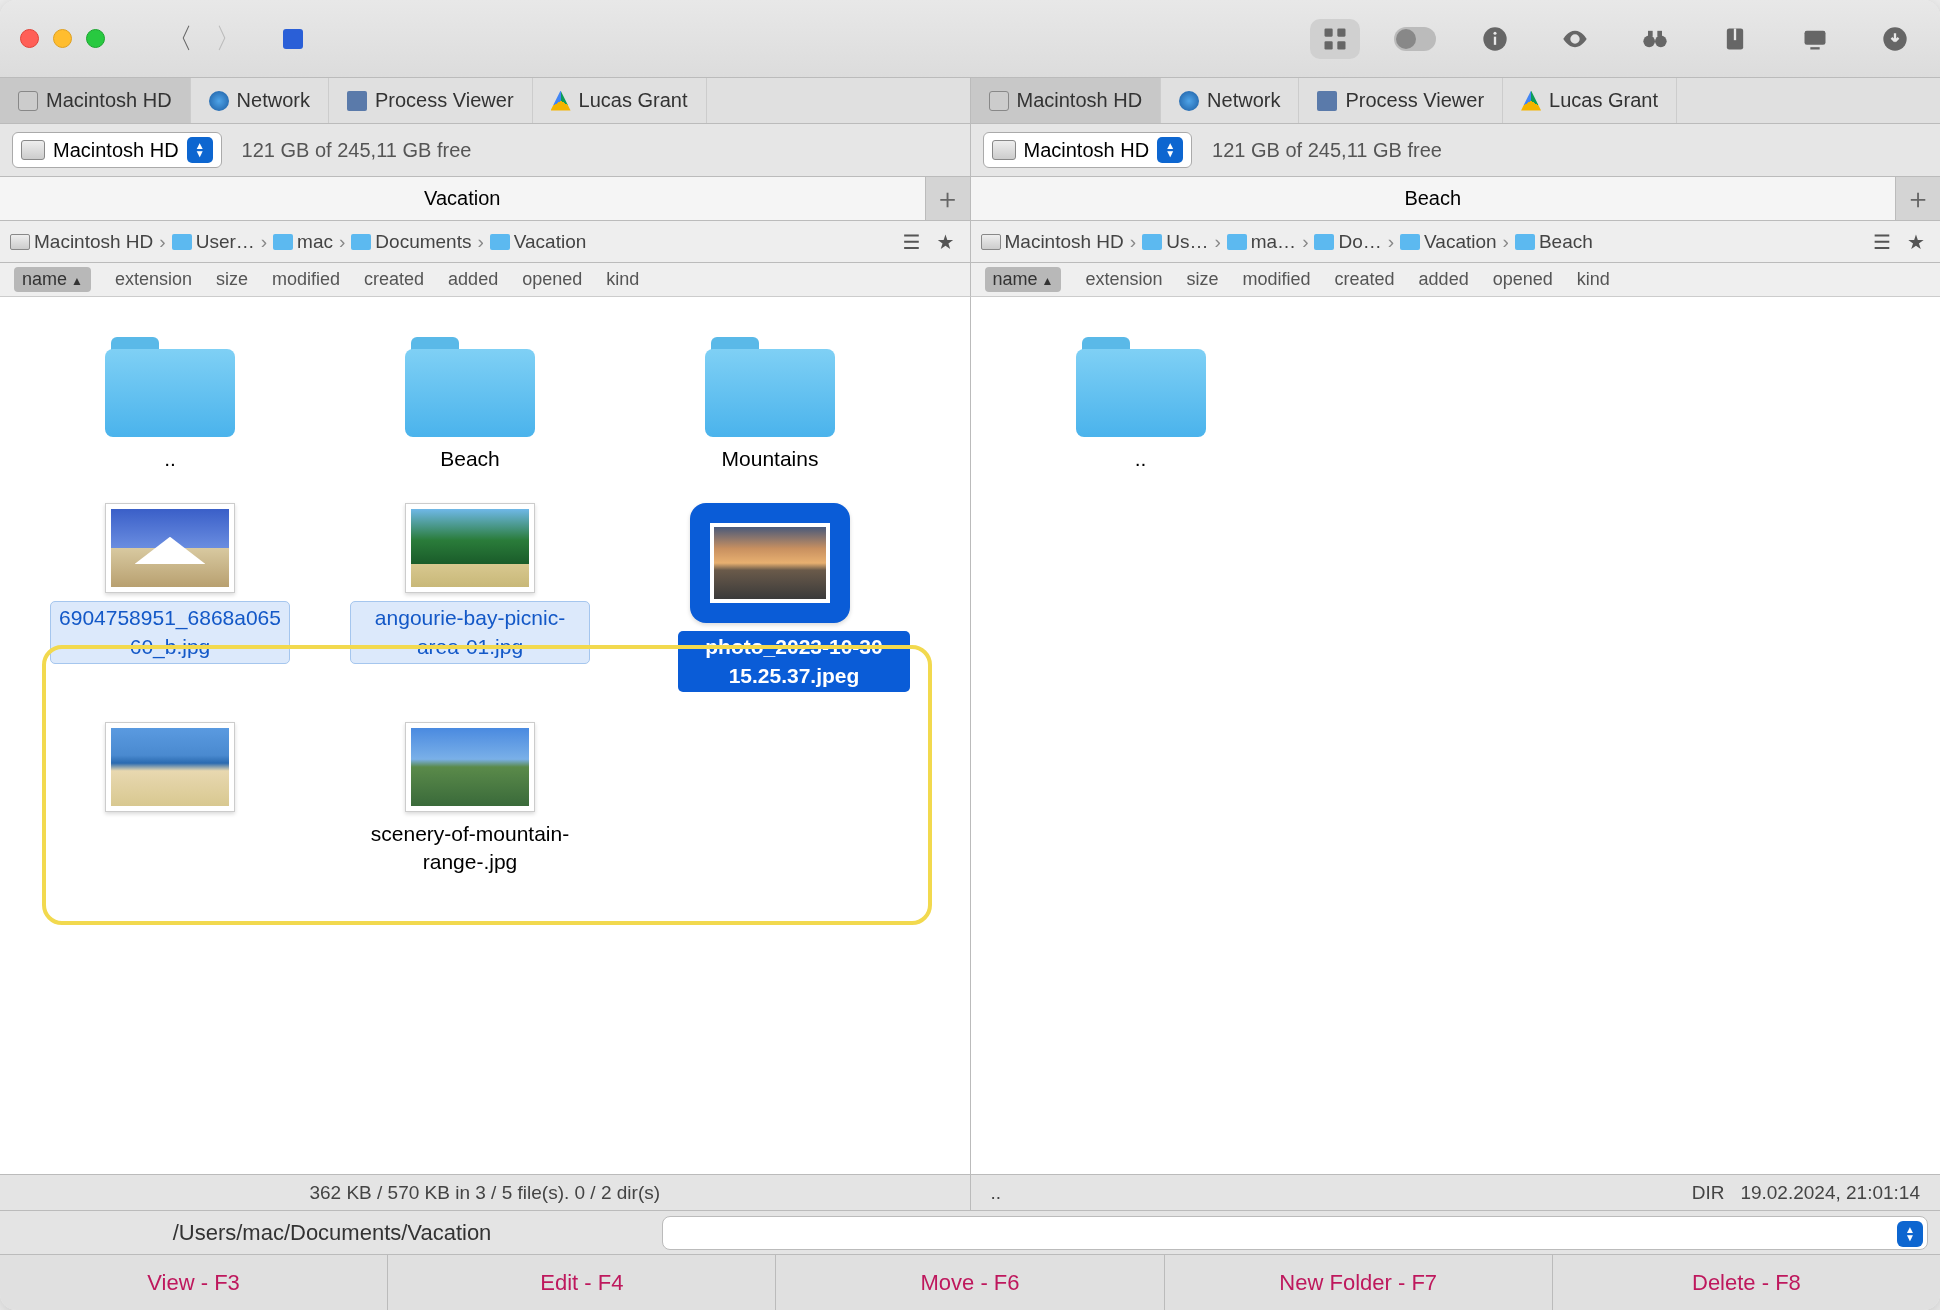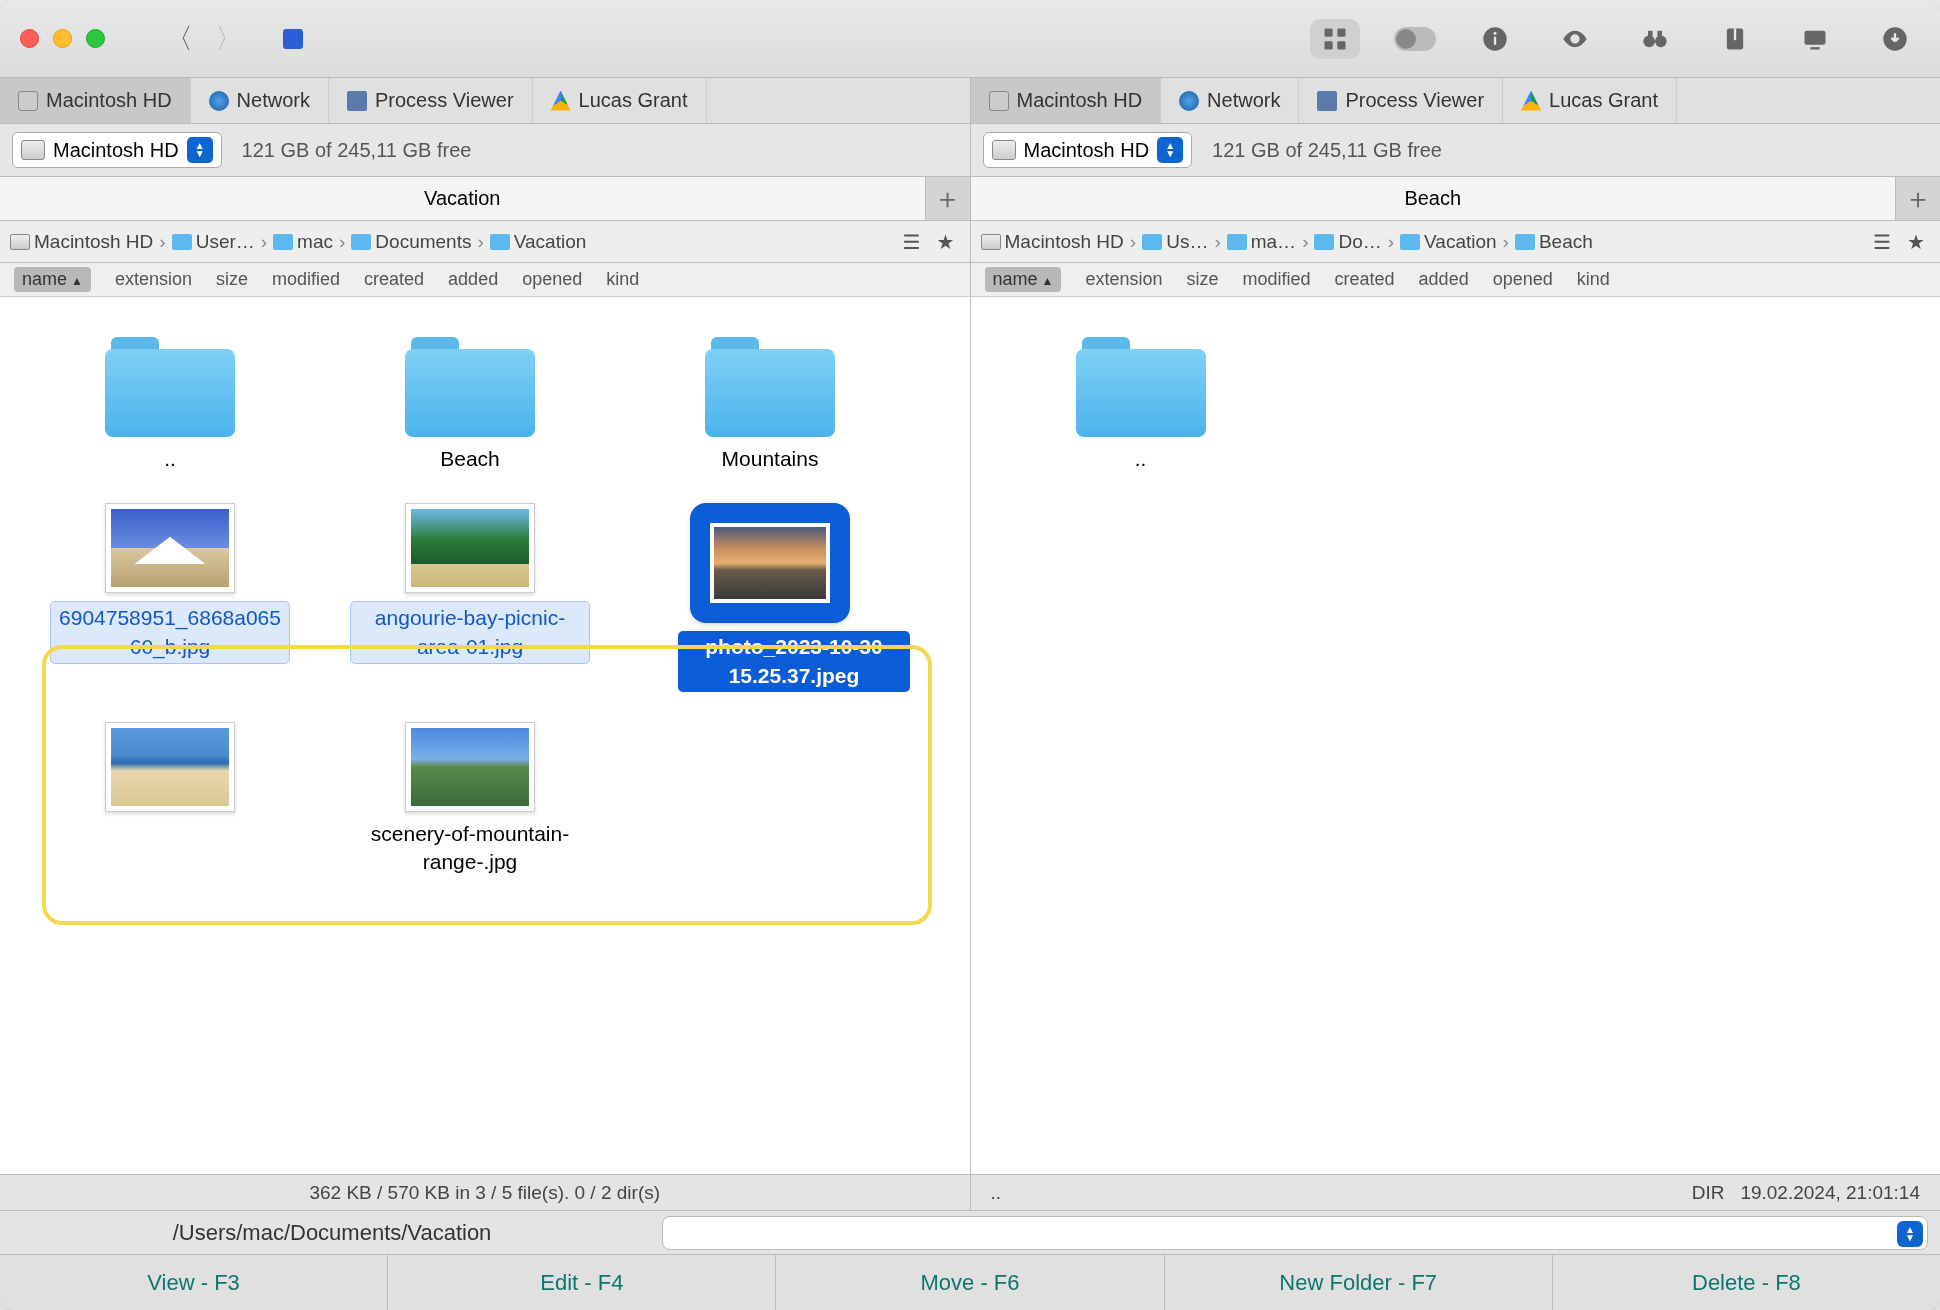--- a/index.html
+++ b/index.html
@@ -100,21 +100,21 @@
 .status-cell { flex:1; display:flex; align-items:center; padding:0 20px; }
 .status-cell + .status-cell { border-left:1px solid #bbb; }
 .status-cell .right { margin-left:auto; }
 
 .path-row { height:44px; display:flex; align-items:center; background:#e4e4e4; border-top:1px solid #bbb; padding:0 12px; gap:10px;}
 .path-text { font-size:22px; color:#333; width:640px; text-align:center;}
 .path-input { flex:1; height:34px; background:#fff; border:1px solid #bbb; border-radius:8px; position:relative;}
 .path-dropdown { position:absolute; right:4px; top:4px; width:26px; height:26px; background:#0d66d0; border-radius:6px; display:flex; flex-direction:column; align-items:center; justify-content:center; color:#fff; font-size:10px; line-height:8px;}
 
 .fn-row { height:56px; display:flex; background:#e0e0e0; border-top:1px solid #bbb;}
-.fn-btn { flex:1; display:flex; align-items:center; justify-content:center; font-size:22px; color:#0f766e; border-right:1px solid #bbb;}
+.fn-btn { flex:1; display:flex; align-items:center; justify-content:center; font-size:22px; color:#be185d; border-right:1px solid #bbb;}
 .fn-btn:last-child { border-right:none;}
 
 .toggle-track{width:42px;height:24px;background:#bbb;border-radius:12px;position:relative;}
 .toggle-track::after{content:"";position:absolute;left:2px;top:2px;width:20px;height:20px;background:#888;border-radius:50%;}
 </style>
 </head>
 <body>
 
 <div class="window">
 

